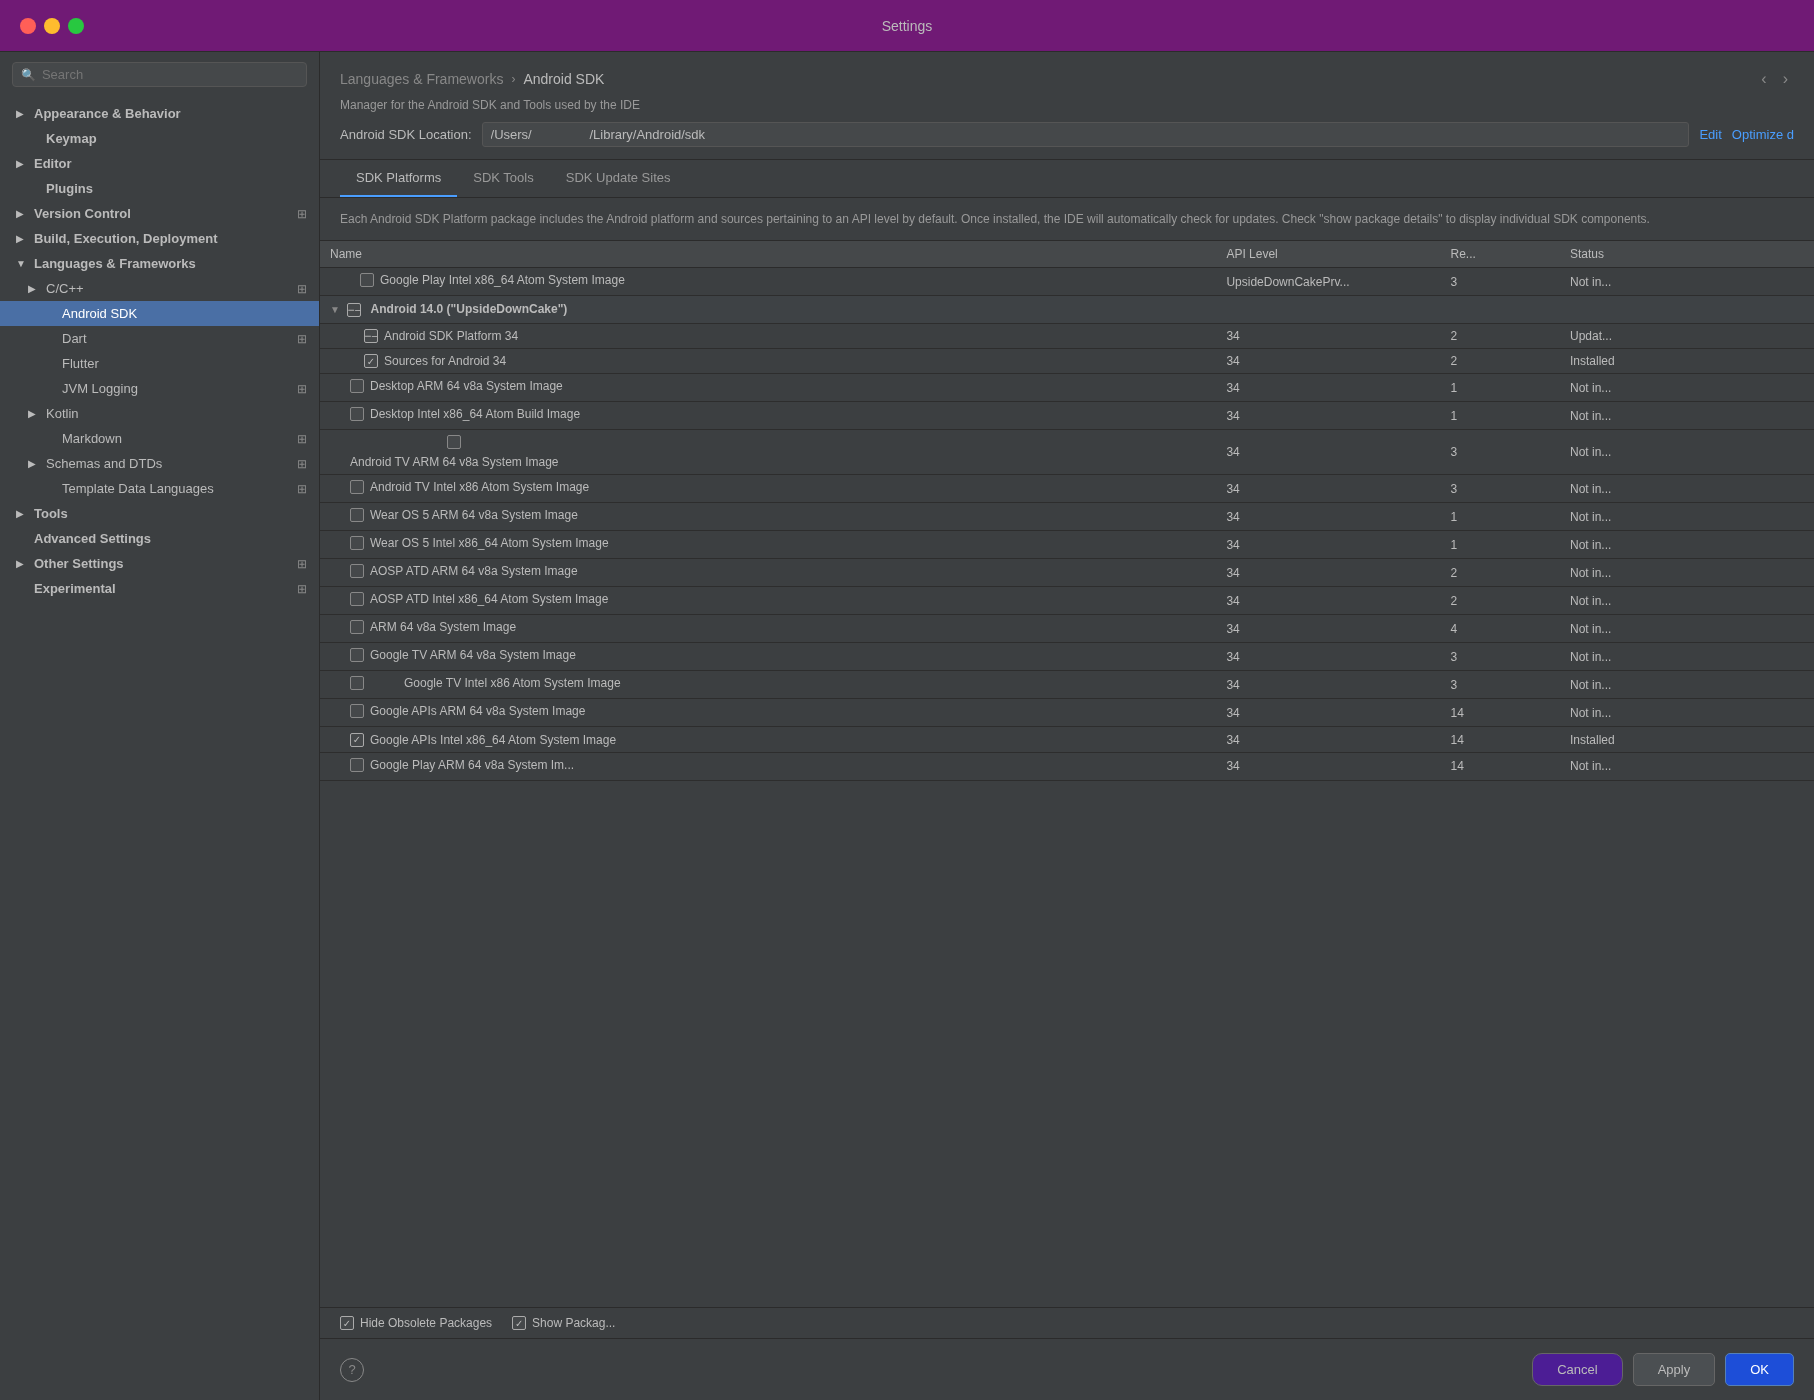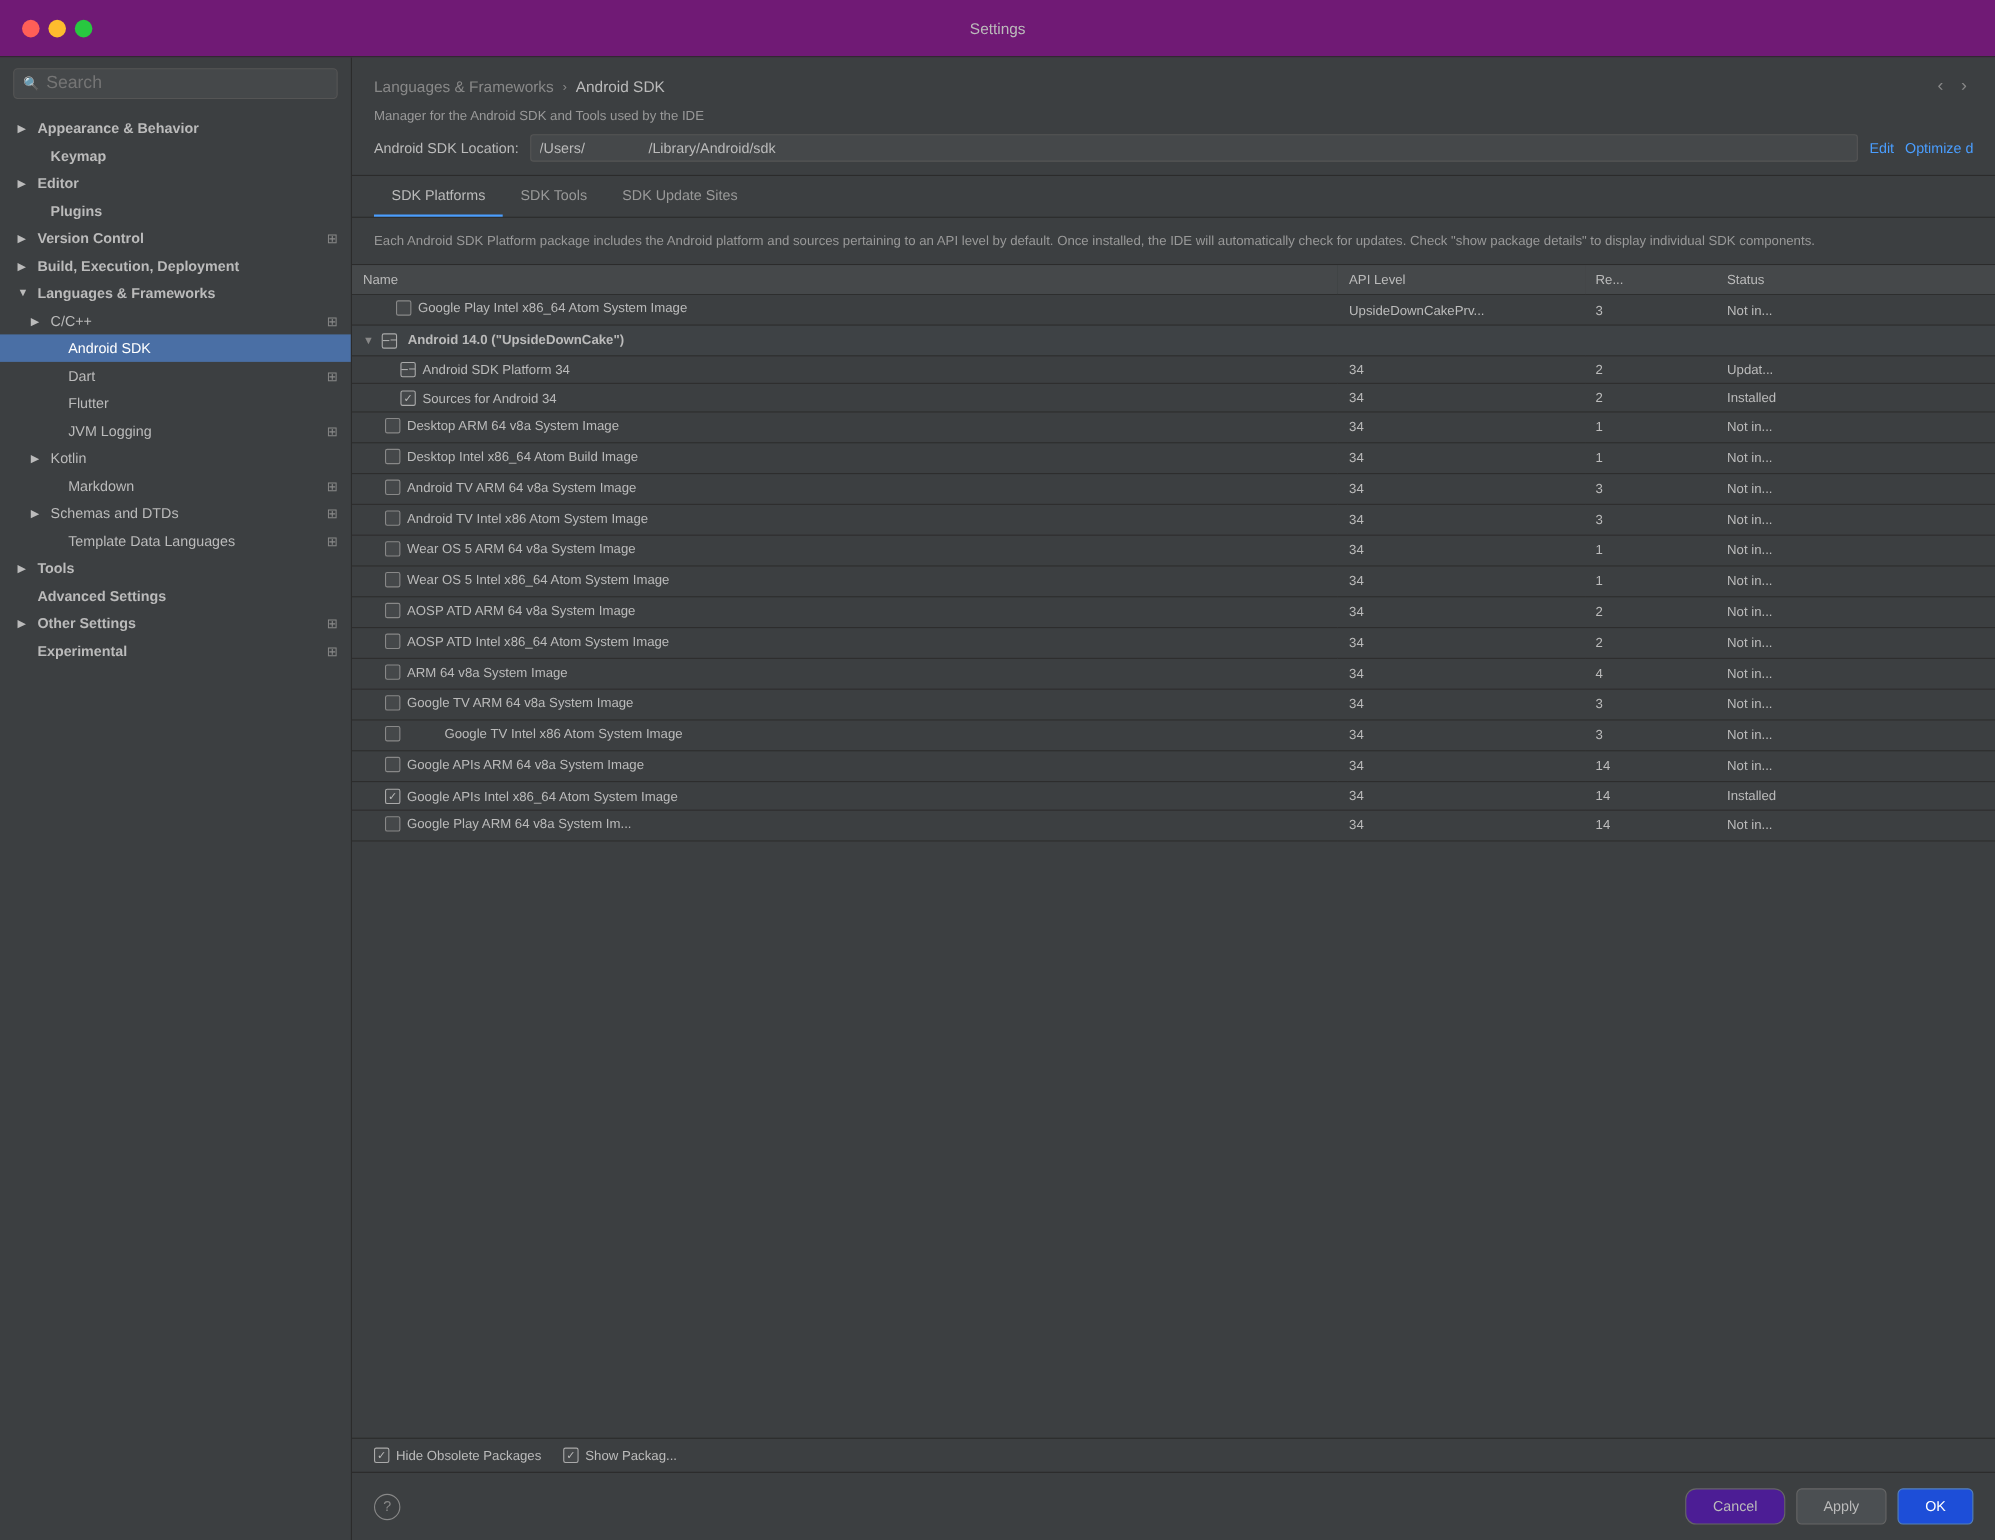--- a/index.html
+++ b/index.html
@@ -72,21 +72,21 @@
     }
     .search-icon-svg {
       color: #888;
       font-size: 12px;
     }
     .search-input {
       background: transparent;
       border: none;
       outline: none;
       color: #bbbbbb;
-      font-size: 16px;
+      font-size: 13px;
       width: 100%;
     }
     .sidebar-nav {
       flex: 1;
       overflow-y: auto;
       padding: 4px 0;
     }
     .sidebar-nav::-webkit-scrollbar { width: 6px; }
     .sidebar-nav::-webkit-scrollbar-track { background: transparent; }
     .sidebar-nav::-webkit-scrollbar-thumb { background: #555; border-radius: 3px; }
@@ -628,21 +628,21 @@
                   <span>Desktop Intel x86_64 Atom Build Image</span>
                 </div>
               </td>
               <td>34</td>
               <td>1</td>
               <td>Not in...</td>
             </tr>
 
             <tr>
               <td>
-                <div class="cb-wrap" style="padding-left: 20px;">
+                <div class="cb-wrap" style="padding-left: 20px; flex-direction: column;">
                   <span class="cb"></span>
                   <span>Android TV ARM 64 v8a System Image</span>
                 </div>
               </td>
               <td>34</td>
               <td>3</td>
               <td>Not in...</td>
             </tr>
 
             <tr>

